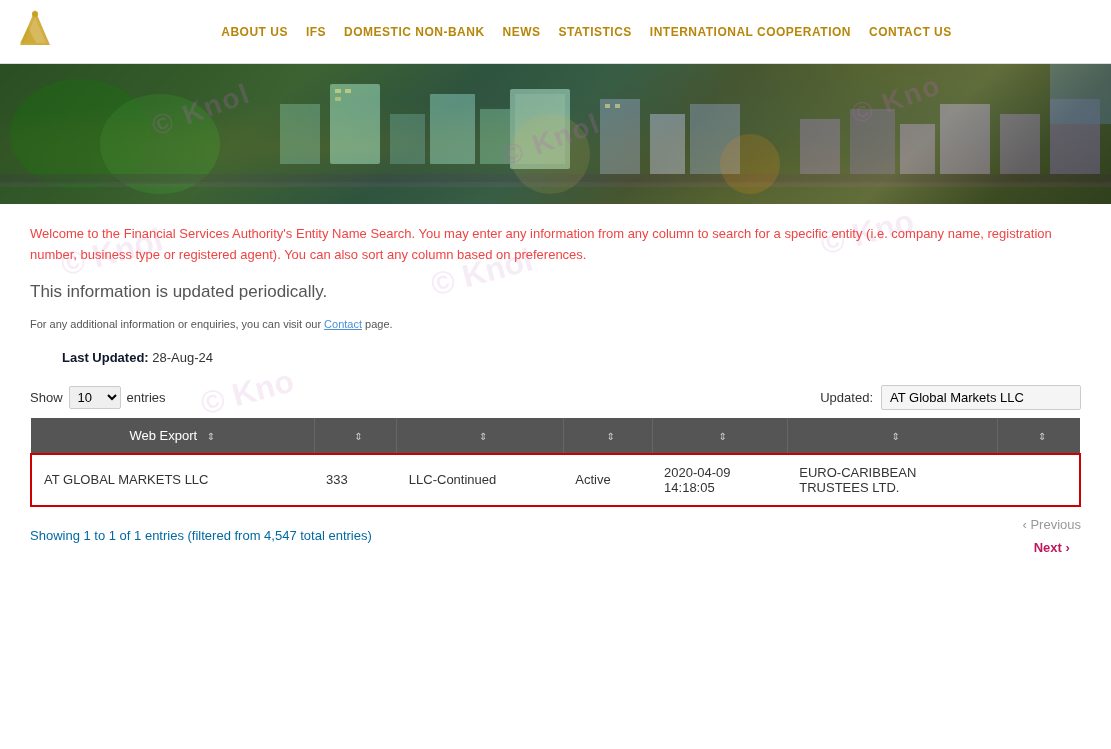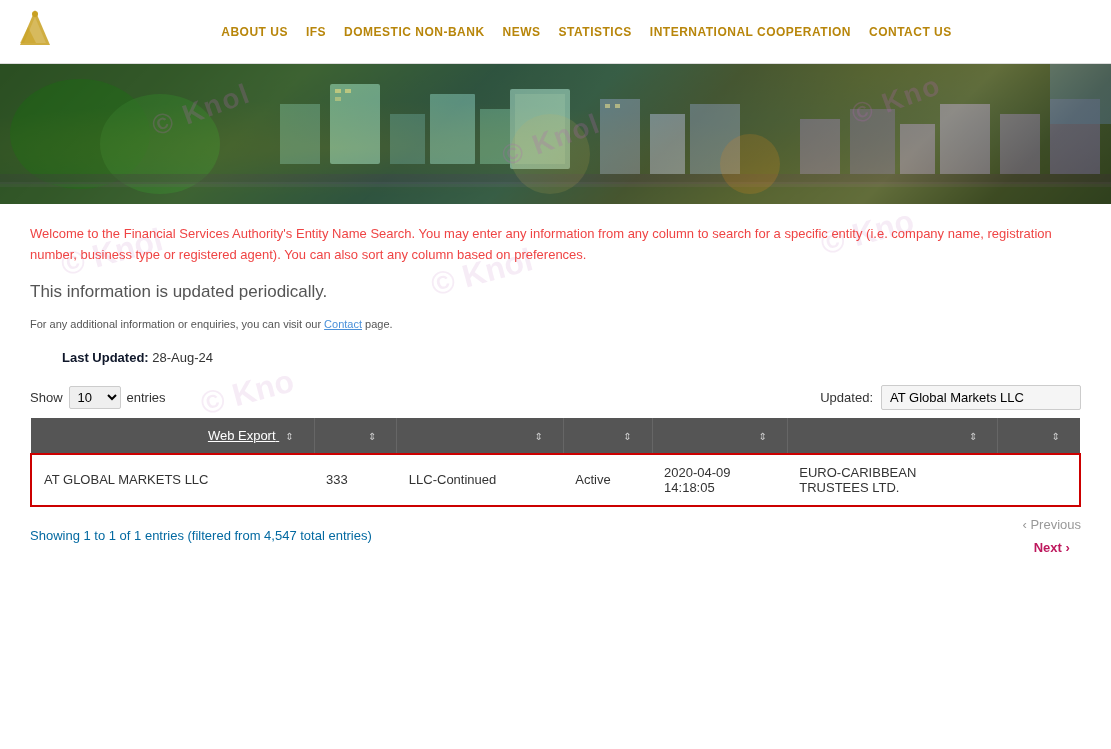--- a/index.html
+++ b/index.html
@@ -167,27 +167,26 @@
       border-collapse: collapse;
       position: relative;
       z-index: 1;
     }
     .data-table thead tr {
       background: #555;
       color: #fff;
     }
     .data-table thead th {
       padding: 10px 20px;
-      text-align: right;
+      text-align: center;
       font-size: 13px;
       font-weight: normal;
       border-right: 1px solid #666;
       cursor: pointer;
       user-select: none;
-      text-decoration: underline;
     }
     .data-table thead th:last-child { border-right: none; }
     .sort-icon {
       display: inline-block;
       margin-left: 6px;
       color: #ccc;
       font-size: 10px;
     }
 
     

